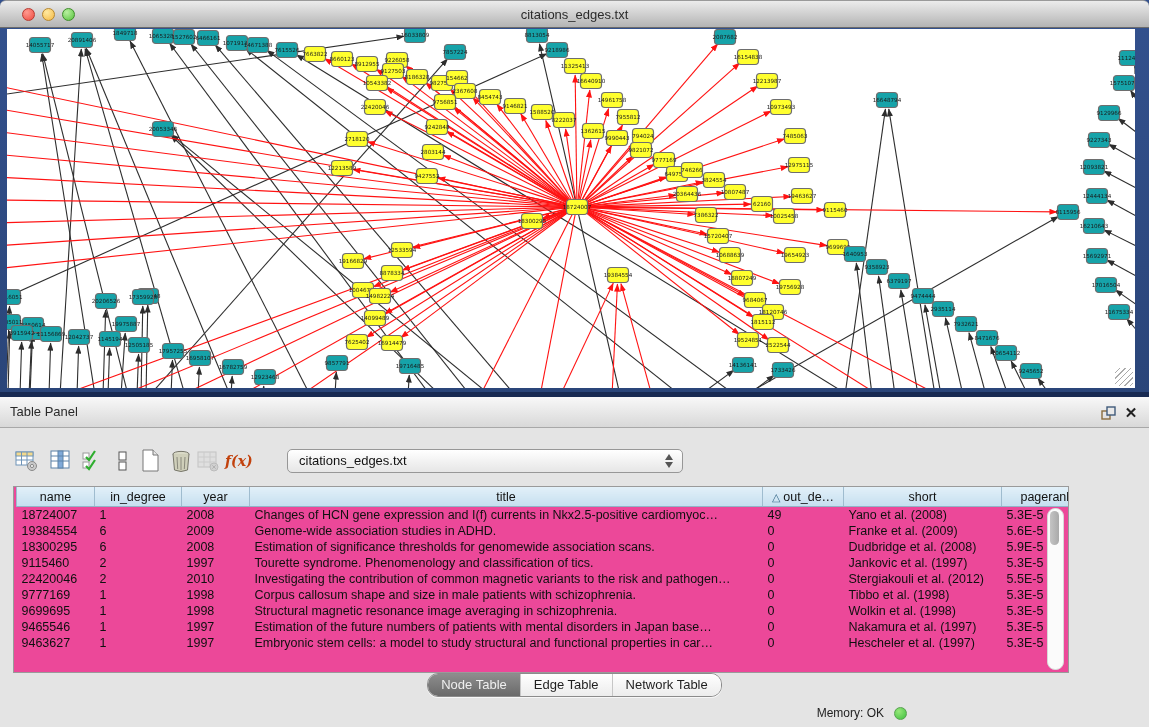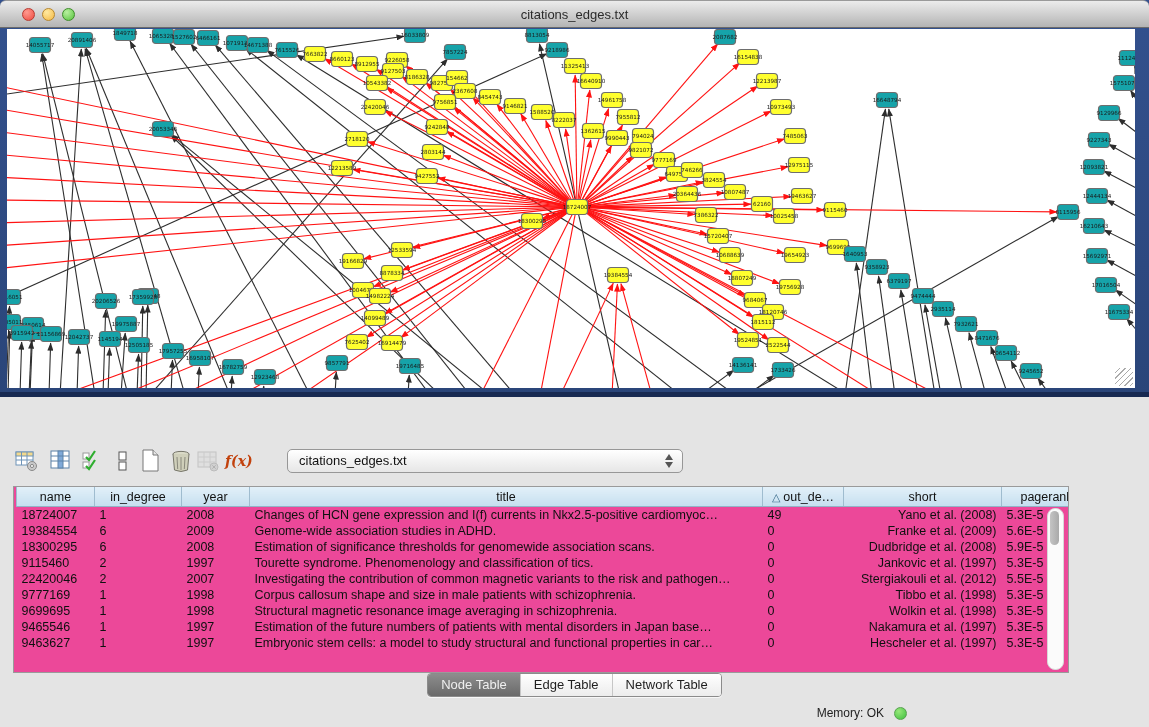--- a/index.html
+++ b/index.html
@@ -53,29 +53,29 @@
   .tablewrap { position:absolute; left:13px; top:89px; width:1056px; height:187px;
                background:#ec4899; border:1px solid #9a9a9a; box-sizing:border-box; overflow:hidden; }
   table.grid { border-collapse:collapse; table-layout:fixed; width:1075px; margin-left:2px; }
   table.grid th { height:19px; background:linear-gradient(#e2f0f9,#c6dfef);
                border-right:1px solid #9fbccf; border-bottom:1px solid #8fae c3;
                border-bottom:1px solid #93b3c7; font-weight:400; font-size:12.5px; color:#111;
                padding:0; overflow:hidden; white-space:nowrap; }
   table.grid th:first-child { border-left:1px solid #9fbccf; }
   table.grid td { height:16px; font-size:12.5px; color:#101010; padding:0 5px;
                white-space:nowrap; overflow:hidden; }
-  td.a-c { text-align:right; }
+  td.a-c { text-align:left; }
   .sort-tri { color:#3a6a8a; font-size:11px; margin-right:3px; }
   .vscroll { position:absolute; right:4px; top:21px; width:15px; height:160px;
              background:#fbfbfb; border:1px solid #d8d8d8; border-radius:8px; }
   .vthumb { position:absolute; left:2px; top:2px; width:9px; height:34px;
              background:linear-gradient(90deg,#c4c4c4,#a9a9a9); border-radius:5px; }
 
   .tabs { position:absolute; left:0; top:276px; width:1149px; display:flex; justify-content:center; }
-  .seg { display:flex; border:1px solid #8b8b8b; border-radius:4px; overflow:hidden; height:22px;
+  .seg { display:flex; border:1px solid #8b8b8b; border-radius:11px; overflow:hidden; height:22px;
          background:#fff; box-shadow:0 1px 0 rgba(255,255,255,.7); }
   .tab { padding:0 13px; line-height:21px; font-size:13px; color:#1f1f1f;
          background:linear-gradient(#ffffff,#ececec); border-right:1px solid #c6c6c6; }
   .tab:last-child { border-right:none; }
   .tab.selected { background:linear-gradient(#8d8d8d,#6a6a6a); color:#efefef; }
 
   .statusbar { position:absolute; left:0; bottom:0; width:923px; height:27px; }
   .mem-label { position:absolute; right:39px; top:0; line-height:27px; font-size:12px; color:#222; }
   .mem-dot { position:absolute; right:16px; top:7px; width:13px; height:13px; border-radius:50%;
              background:radial-gradient(circle at 35% 30%, #97e87a, #3fbf3f); border:1px solid #57a24f;
@@ -755,20 +755,30 @@
               <rect x="1108.5" y="304.5" width="21" height="15" rx="3.5" fill="#16a3a9" stroke="#6e6e6e" stroke-width="1.2"></rect>
               <text x="1119" y="314" text-anchor="middle" font-size="5.6" fill="#1a1a1a">11675334</text>
             </g>
           </g>
       </svg>
       <div class="grip"></div>
     </div>
   </div>
 
   <div class="panel">
+    <div class="panel-header">
+      <span class="panel-title">Table Panel</span>
+      <span class="hdr-btn float-btn">
+        <svg width="18" height="18">
+          <rect x="3" y="7" width="8" height="8" fill="none" stroke="#8a6d3f" stroke-width="1.4"></rect>
+          <rect x="8" y="3" width="8" height="8" fill="#e9e9e9" stroke="#3f5a7a" stroke-width="1.4"></rect>
+        </svg>
+      </span>
+      <span class="hdr-btn close-btn">✕</span>
+    </div>
 
     <div class="toolbar-icon ti1">
       <svg width="26" height="26">
         <rect x="2" y="4" width="17" height="13" fill="#fff" stroke="#6f94b8"></rect>
         <rect x="2" y="4" width="17" height="4" fill="#f3d98c" stroke="#6f94b8"></rect>
         <line x1="7.5" y1="4" x2="7.5" y2="17" stroke="#6f94b8"></line>
         <line x1="13" y1="4" x2="13" y2="17" stroke="#6f94b8"></line>
         <line x1="2" y1="12" x2="19" y2="12" stroke="#6f94b8"></line>
         <circle cx="18" cy="18" r="4.5" fill="#c9c9c9" stroke="#8a8a8a"></circle>
         <circle cx="18" cy="18" r="1.6" fill="#efefef" stroke="#8a8a8a"></circle>
@@ -886,21 +896,21 @@
               <td>2</td>
               <td>1997</td>
               <td>Tourette syndrome. Phenomenology and classification of tics.</td>
               <td>0</td>
               <td class="a-c">Jankovic et al. (1997)</td>
               <td>5.3E-5</td>
             </tr>
             <tr>
               <td>22420046</td>
               <td>2</td>
-              <td>2007</td>
+              <td>2010</td>
               <td>Investigating the contribution of common magnetic variants to the risk and pathogen…</td>
               <td>0</td>
               <td class="a-c">Stergiakouli et al. (2012)</td>
               <td>5.5E-5</td>
             </tr>
             <tr>
               <td>9777169</td>
               <td>1</td>
               <td>1998</td>
               <td>Corpus callosum shape and size in male patients with schizophrenia.</td>

